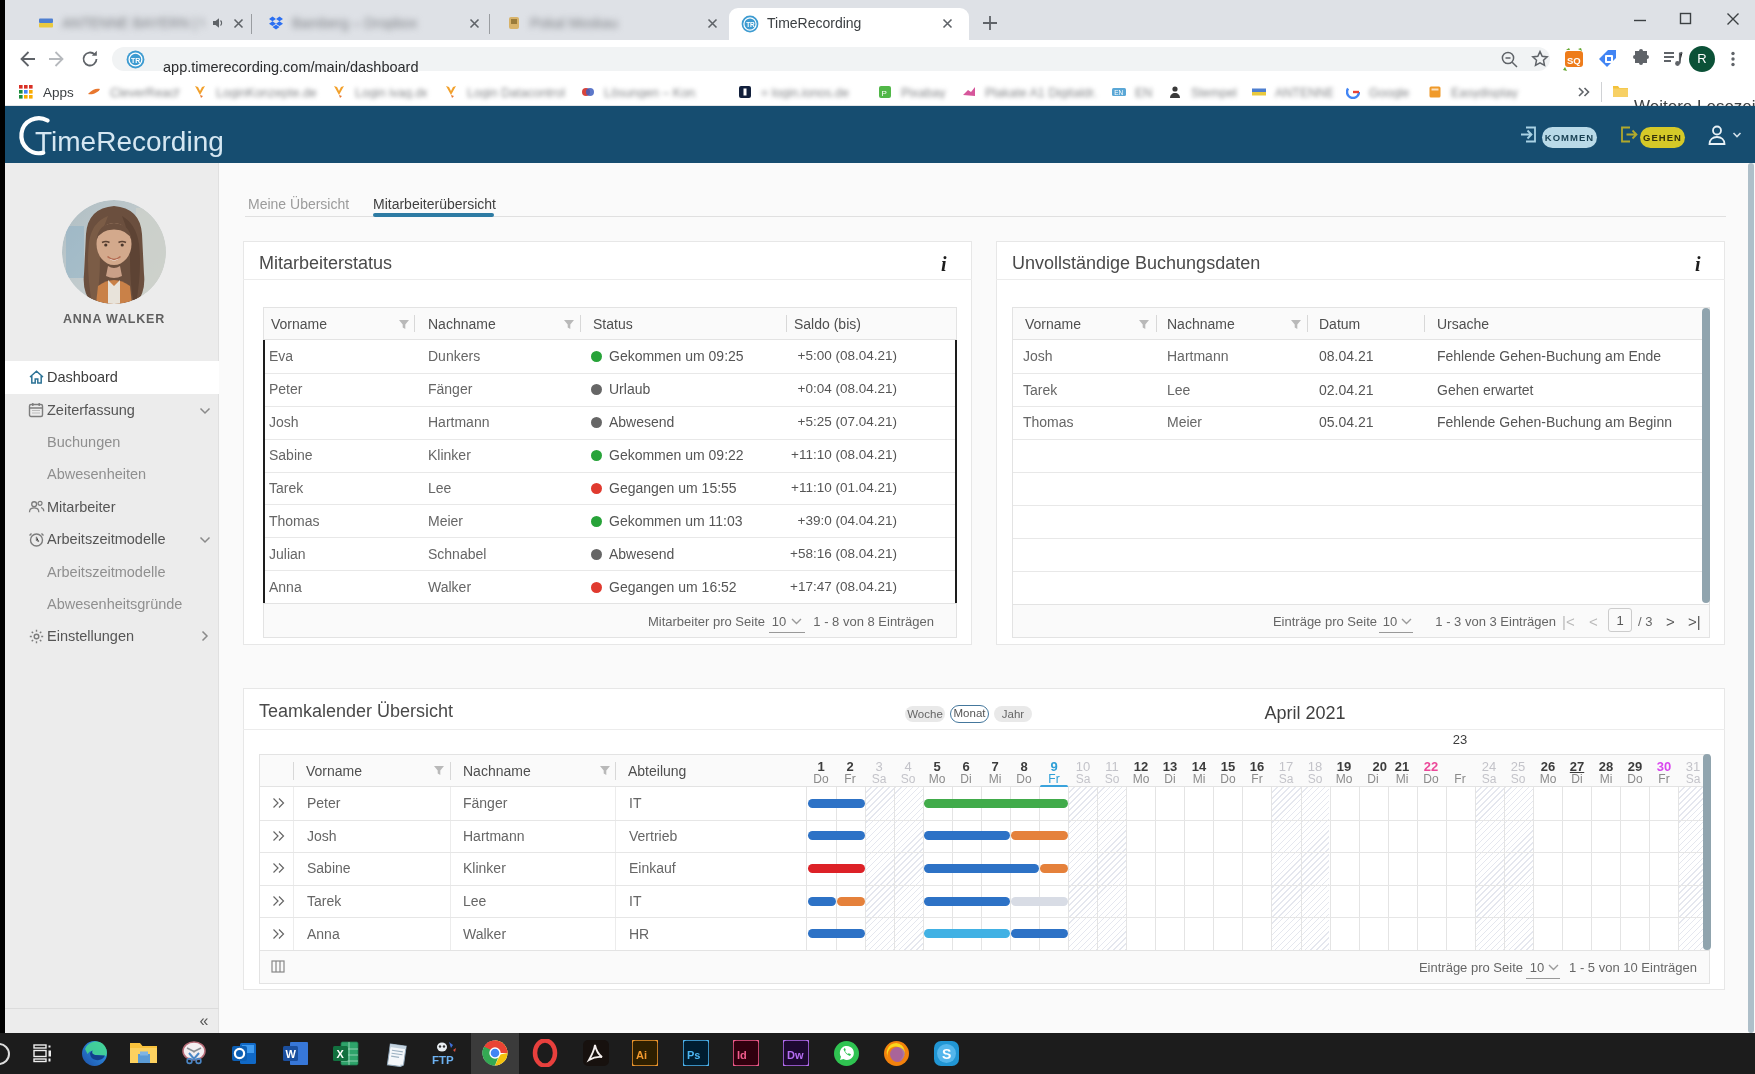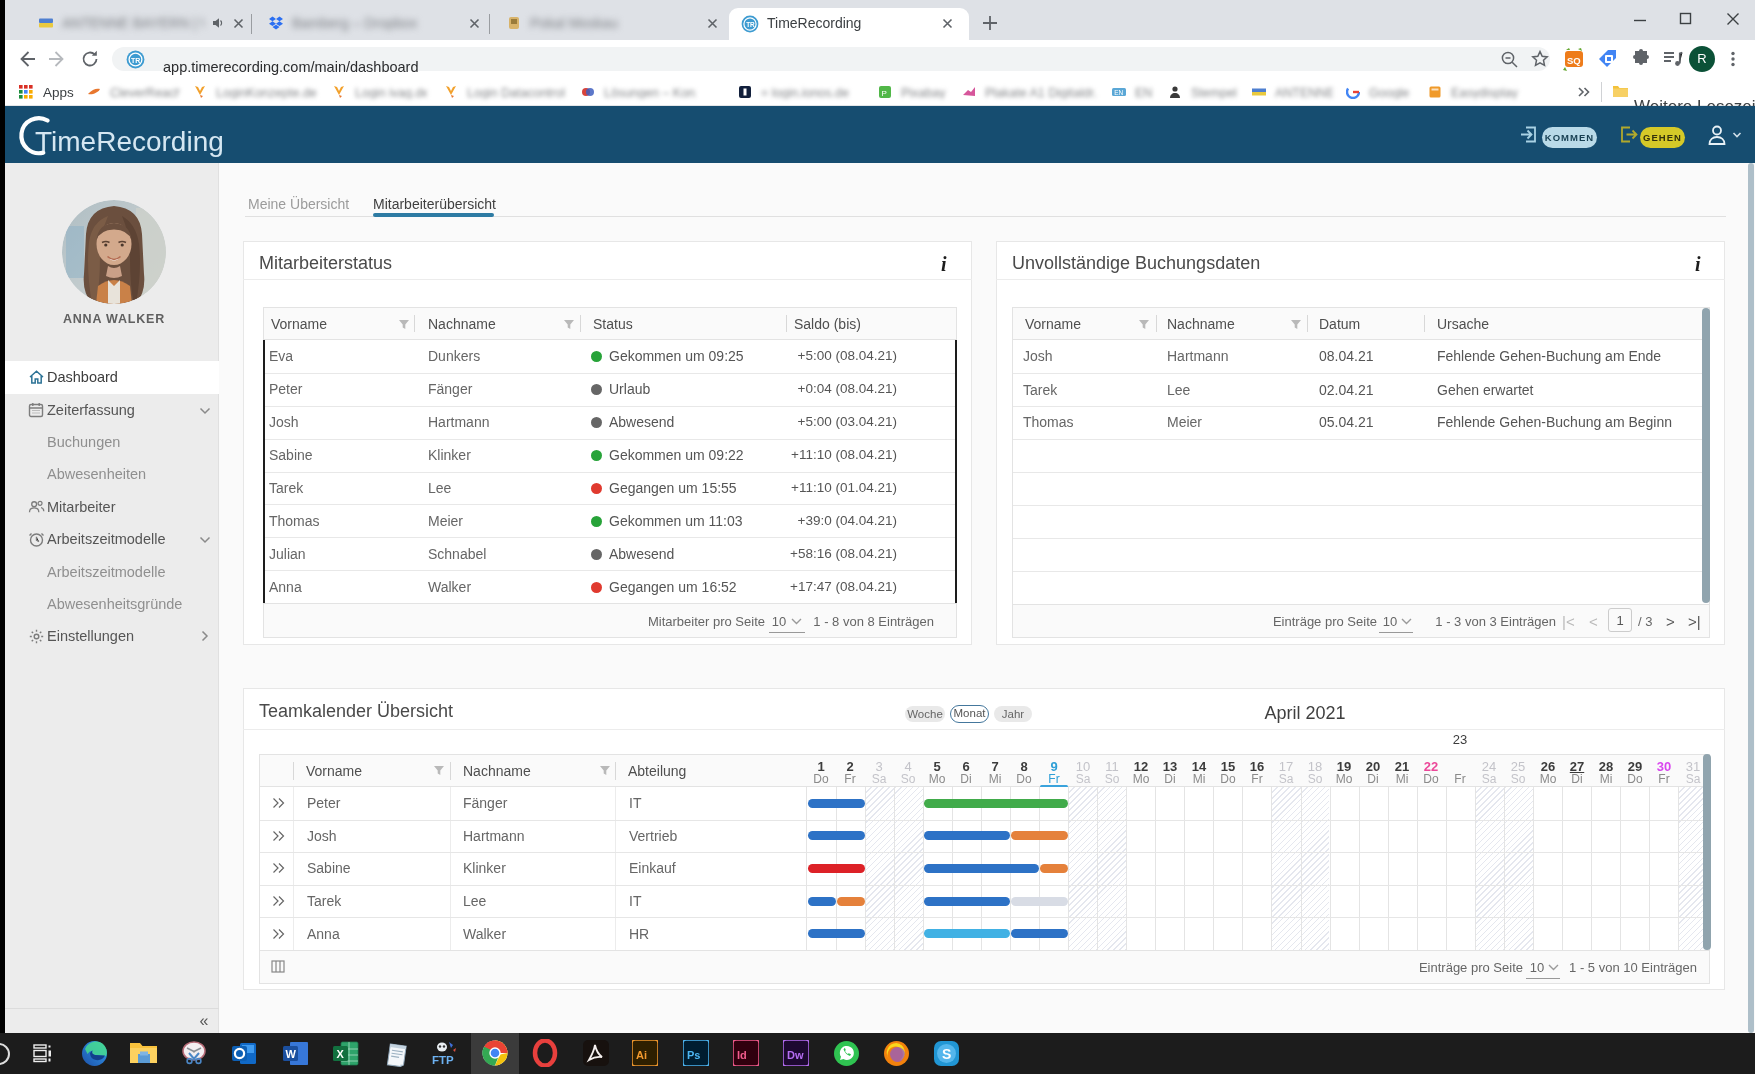--- a/index.html
+++ b/index.html
@@ -444,21 +444,21 @@
 <div style="position:absolute;left:269px;top:381px;width:140px;height:17px;font-size:14px;color:#666;white-space:nowrap;">Peter</div>
 <div style="position:absolute;left:428px;top:381px;width:150px;height:17px;font-size:14px;color:#666;white-space:nowrap;">Fänger</div>
 <div style="position:absolute;left:591px;top:384px;width:11px;height:11px;background:#666666;border-radius:50%;"></div>
 <div style="position:absolute;left:609px;top:381px;width:200px;height:17px;font-size:14px;color:#555;white-space:nowrap;">Urlaub</div>
 <div style="position:absolute;left:700px;top:381px;width:197px;height:17px;font-size:13.5px;color:#555;text-align:right;white-space:nowrap;">+0:04 (08.04.21)</div>
 <div style="position:absolute;left:265px;top:406px;width:690px;height:1px;background:#e8e8e8;"></div>
 <div style="position:absolute;left:269px;top:414px;width:140px;height:17px;font-size:14px;color:#666;white-space:nowrap;">Josh</div>
 <div style="position:absolute;left:428px;top:414px;width:150px;height:17px;font-size:14px;color:#666;white-space:nowrap;">Hartmann</div>
 <div style="position:absolute;left:591px;top:417px;width:11px;height:11px;background:#666666;border-radius:50%;"></div>
 <div style="position:absolute;left:609px;top:414px;width:200px;height:17px;font-size:14px;color:#555;white-space:nowrap;">Abwesend</div>
-<div style="position:absolute;left:700px;top:414px;width:197px;height:17px;font-size:13.5px;color:#555;text-align:right;white-space:nowrap;">+5:00 (03.04.21)</div>
+<div style="position:absolute;left:700px;top:414px;width:197px;height:17px;font-size:13.5px;color:#555;text-align:right;white-space:nowrap;">+5:25 (07.04.21)</div>
 <div style="position:absolute;left:265px;top:439px;width:690px;height:1px;background:#e8e8e8;"></div>
 <div style="position:absolute;left:269px;top:447px;width:140px;height:17px;font-size:14px;color:#666;white-space:nowrap;">Sabine</div>
 <div style="position:absolute;left:428px;top:447px;width:150px;height:17px;font-size:14px;color:#666;white-space:nowrap;">Klinker</div>
 <div style="position:absolute;left:591px;top:450px;width:11px;height:11px;background:#27a339;border-radius:50%;"></div>
 <div style="position:absolute;left:609px;top:447px;width:200px;height:17px;font-size:14px;color:#555;white-space:nowrap;">Gekommen um 09:22</div>
 <div style="position:absolute;left:700px;top:447px;width:197px;height:17px;font-size:13.5px;color:#555;text-align:right;white-space:nowrap;">+11:10 (08.04.21)</div>
 <div style="position:absolute;left:265px;top:472px;width:690px;height:1px;background:#e8e8e8;"></div>
 <div style="position:absolute;left:269px;top:480px;width:140px;height:17px;font-size:14px;color:#666;white-space:nowrap;">Tarek</div>
 <div style="position:absolute;left:428px;top:480px;width:150px;height:17px;font-size:14px;color:#666;white-space:nowrap;">Lee</div>
 <div style="position:absolute;left:591px;top:483px;width:11px;height:11px;background:#e03a2f;border-radius:50%;"></div>
@@ -607,21 +607,21 @@
 <div style="position:absolute;left:1214px;top:759px;width:28px;height:13px;font-size:13px;font-weight:bold;color:#3c3c3c;text-align:center;">15</div>
 <div style="position:absolute;left:1214px;top:772px;width:28px;height:12px;font-size:12px;color:#8a8a8a;text-align:center;">Do</div>
 <div style="position:absolute;left:1243px;top:759px;width:28px;height:13px;font-size:13px;font-weight:bold;color:#3c3c3c;text-align:center;">16</div>
 <div style="position:absolute;left:1243px;top:772px;width:28px;height:12px;font-size:12px;color:#8a8a8a;text-align:center;">Fr</div>
 <div style="position:absolute;left:1272px;top:759px;width:28px;height:13px;font-size:13px;font-weight:normal;color:#c3c3c9;text-align:center;">17</div>
 <div style="position:absolute;left:1272px;top:772px;width:28px;height:12px;font-size:12px;color:#c3c3c9;text-align:center;">Sa</div>
 <div style="position:absolute;left:1301px;top:759px;width:28px;height:13px;font-size:13px;font-weight:normal;color:#c3c3c9;text-align:center;">18</div>
 <div style="position:absolute;left:1301px;top:772px;width:28px;height:12px;font-size:12px;color:#c3c3c9;text-align:center;">So</div>
 <div style="position:absolute;left:1330px;top:759px;width:28px;height:13px;font-size:13px;font-weight:bold;color:#3c3c3c;text-align:center;">19</div>
 <div style="position:absolute;left:1330px;top:772px;width:28px;height:12px;font-size:12px;color:#8a8a8a;text-align:center;">Mo</div>
-<div style="position:absolute;left:1359px;top:759px;width:28px;height:13px;font-size:13px;font-weight:bold;color:#3c3c3c;text-align:center;">20</div>
+<div style="position:absolute;left:1359px;top:759px;width:28px;height:13px;font-size:13px;font-weight:bold;color:#3c3c3c;text-align:right;">20</div>
 <div style="position:absolute;left:1359px;top:772px;width:28px;height:12px;font-size:12px;color:#8a8a8a;text-align:center;">Di</div>
 <div style="position:absolute;left:1388px;top:759px;width:28px;height:13px;font-size:13px;font-weight:bold;color:#3c3c3c;text-align:center;">21</div>
 <div style="position:absolute;left:1388px;top:772px;width:28px;height:12px;font-size:12px;color:#8a8a8a;text-align:center;">Mi</div>
 <div style="position:absolute;left:1417px;top:759px;width:28px;height:13px;font-size:13px;font-weight:bold;color:#ec4899;text-align:center;">22</div>
 <div style="position:absolute;left:1417px;top:772px;width:28px;height:12px;font-size:12px;color:#8a8a8a;text-align:center;">Do</div>
 <div style="position:absolute;left:1446px;top:732px;width:28px;height:13px;font-size:13px;font-weight:normal;color:#3c3c3c;text-align:center;">23</div>
 <div style="position:absolute;left:1446px;top:772px;width:28px;height:12px;font-size:12px;color:#8a8a8a;text-align:center;">Fr</div>
 <div style="position:absolute;left:1475px;top:759px;width:28px;height:13px;font-size:13px;font-weight:normal;color:#c3c3c9;text-align:center;">24</div>
 <div style="position:absolute;left:1475px;top:772px;width:28px;height:12px;font-size:12px;color:#c3c3c9;text-align:center;">Sa</div>
 <div style="position:absolute;left:1504px;top:759px;width:28px;height:13px;font-size:13px;font-weight:normal;color:#c3c3c9;text-align:center;">25</div>

